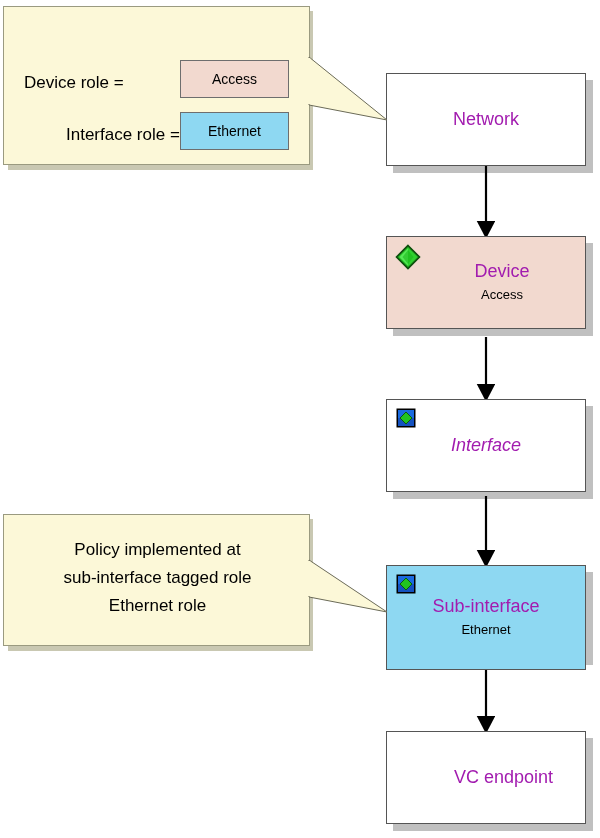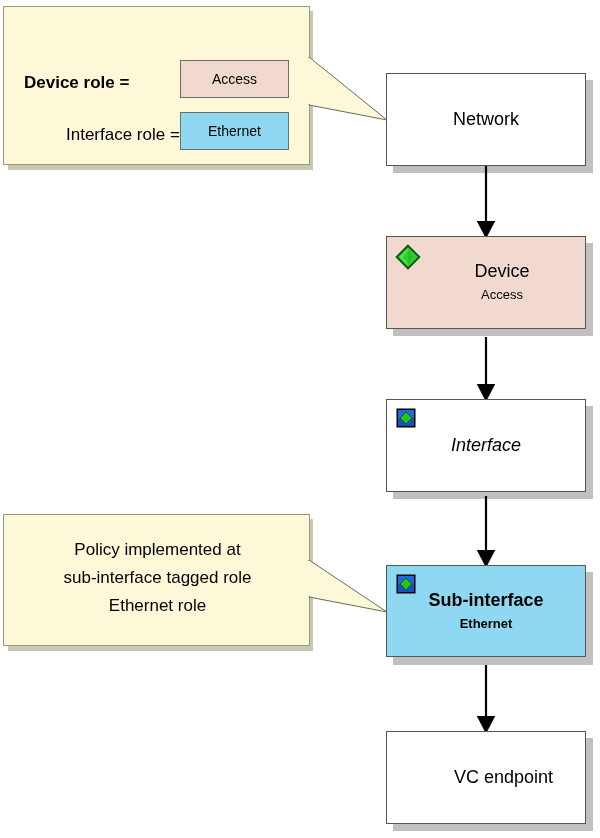--- a/index.html
+++ b/index.html
@@ -34,21 +34,21 @@
   }
   .node-shadow {
     position: absolute;
     background: #c0c0c0;
     z-index: 1;
   }
   .node { z-index: 2; }
 
   .node-title {
     font-size: 18px;
-    color: #000000;
+    color: #a21caf;
     line-height: 1.1;
     text-align: center;
   }
   .node-sub {
     font-size: 13px;
     color: #000000;
     line-height: 1.1;
     text-align: center;
     margin-top: 6px;
   }
@@ -160,41 +160,41 @@
         <rect x="0.5" y="0.5" width="19" height="19" fill="#000000"></rect>
         <rect x="2" y="2" width="16" height="16" fill="#1a6be0"></rect>
         <rect x="2" y="10" width="16" height="8" fill="#1452c0"></rect>
         <polygon points="10,4 16,10 10,16 4,10" fill="#21c421" stroke="#0d5a0d" stroke-width="1"></polygon>
       </svg>
     </span>
     <div class="node-title">Interface</div>
   </div>
 
   <div class="node-shadow" style="left:393px; top:572px; width:200px; height:93px;"></div>
-  <div class="node blue" style="left:386px; top:565px; width:200px; height:92px;font-weight:bold;">
+  <div class="node blue" style="left:386px; top:565px; width:200px; height:105px;">
     <span class="node-icon small">
       <svg viewBox="0 0 20 20" width="20" height="20">
         <rect x="0.5" y="0.5" width="19" height="19" fill="#000000"></rect>
         <rect x="2" y="2" width="16" height="16" fill="#1a6be0"></rect>
         <rect x="2" y="10" width="16" height="8" fill="#1452c0"></rect>
         <polygon points="10,4 16,10 10,16 4,10" fill="#21c421" stroke="#0d5a0d" stroke-width="1"></polygon>
       </svg>
     </span>
     <div class="node-title">Sub-interface</div>
     <div class="node-sub">Ethernet</div>
   </div>
 
   <div class="node-shadow" style="left:393px; top:738px; width:200px; height:93px;"></div>
   <div class="node" style="left:386px; top:731px; width:200px; height:93px;padding-left:35px;">
     <div class="node-title">VC endpoint</div>
   </div>
 
   <div class="callout-shadow" style="left:8px; top:11px; width:305px; height:159px;"></div>
   <div class="callout" style="left:3px; top:6px; width:307px; height:159px;">
-    <div class="callout-line" style="left:20px; top:66px;font-weight:bold;">Device role =</div>
+    <div class="callout-line" style="left:20px; top:66px;">Device role =</div>
     <div class="callout-line" style="left:20px; top:118px;margin-left:42px;">Interface role =</div>
   </div>
   <div class="chip pink" style="left:180px; top:60px; width:109px; height:38px;">Access</div>
   <div class="chip blue" style="left:180px; top:112px; width:109px; height:38px;">Ethernet</div>
 
   <div class="callout-shadow" style="left:8px; top:519px; width:305px; height:132px;"></div>
   <div class="callout" style="left:3px; top:514px; width:307px; height:132px;">
     <div class="callout-line" style="left:0; top:25px; width:307px; text-align:center;">Policy implemented at</div>
     <div class="callout-line" style="left:0; top:53px; width:307px; text-align:center;">sub-interface tagged role</div>
     <div class="callout-line" style="left:0; top:81px; width:307px; text-align:center;">Ethernet role</div>

